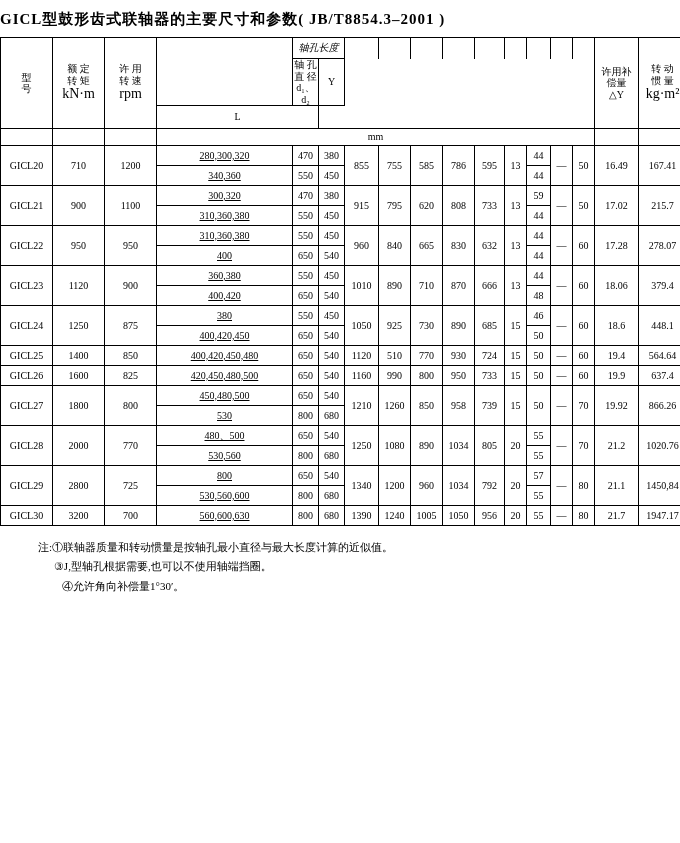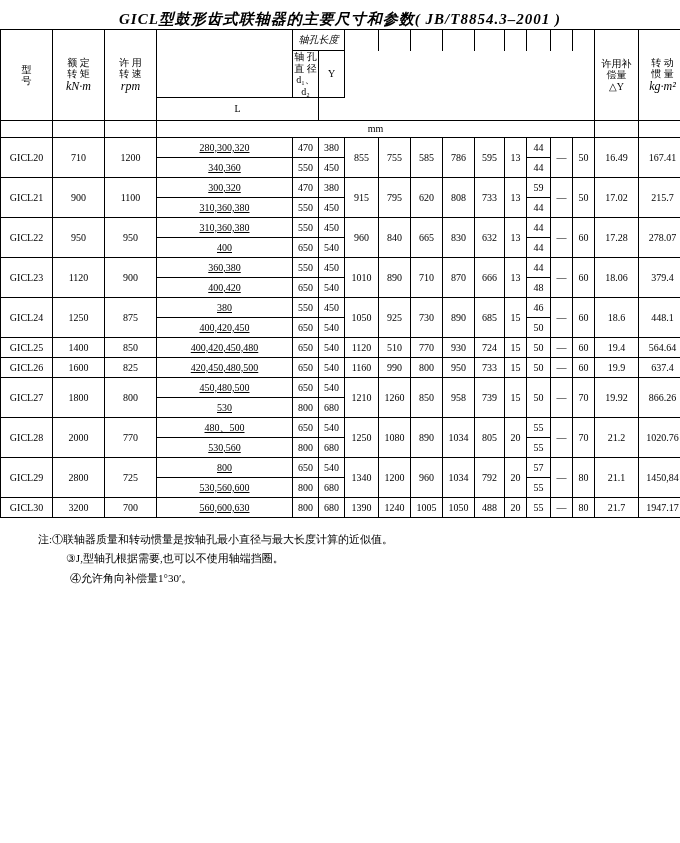--- a/index.html
+++ b/index.html
@@ -15,27 +15,25 @@
     position: relative;
   }
   .page {
     width: 680px;
     height: 843px;
     box-sizing: border-box;
     padding: 0;
     position: relative;
   }
   .title {
-    text-align: center;
     font-size: 15px;
     font-weight: bold;
     letter-spacing: 1px;
-    margin: 10px 0 0 0;
+    margin: 10px 0 8px 0;
     font-family: "Liberation Serif", serif;
-    font-style: italic;
   }
   table.main {
     border-collapse: collapse;
     margin: 0 auto;
     width: 646px;
     table-layout: fixed;
   }
   table.main td, table.main th {
     border: 1px solid #000;
     text-align: center;
@@ -45,22 +43,21 @@
     padding: 0;
     line-height: 1.15;
   }
   .hdr {
     font-size: 11px;
   }
   .hdr-small {
     font-size: 9px;
   }
   .unit {
-    font-size: 12px;
-    font-style: italic;
+    font-size: 14px;
   }
   .model-cell {
     font-size: 10px;
   }
   .mm-row td {
     height: 16px;
     font-size: 10px;
     margin-top: 28px;
   }
   .data-row td {
@@ -448,37 +445,37 @@
           <td class="model-cell">GICL30</td>
           <td>3200</td>
           <td>700</td>
           <td class="bore-cell">560,600,630</td>
           <td>800</td>
           <td>680</td>
           <td>1390</td>
           <td>1240</td>
           <td>1005</td>
           <td>1050</td>
-          <td>488</td>
+          <td>956</td>
           <td>20</td>
           <td>55</td>
           <td>—</td>
           <td>80</td>
           <td>21.7</td>
           <td>1947.17</td>
         </tr>
       </tbody>
 
   </table>
 
   <div class="notes">
     <div class="nline">
       <span class="notes-label">注:</span><span>①联轴器质量和转动惯量是按轴孔最小直径与最大长度计算的近似值。</span>
     </div>
-    <div class="nline" style="margin-left:28px;">
+    <div class="nline" style="margin-left:16px;">
       <span>③J,型轴孔根据需要,也可以不使用轴端挡圈。</span>
     </div>
-    <div class="nline" style="margin-left:32px;">
+    <div class="nline" style="margin-left:24px;">
       <span>④允许角向补偿量1°30′。</span>
     </div>
   </div>
 
 </div>
 
 </body></html>

